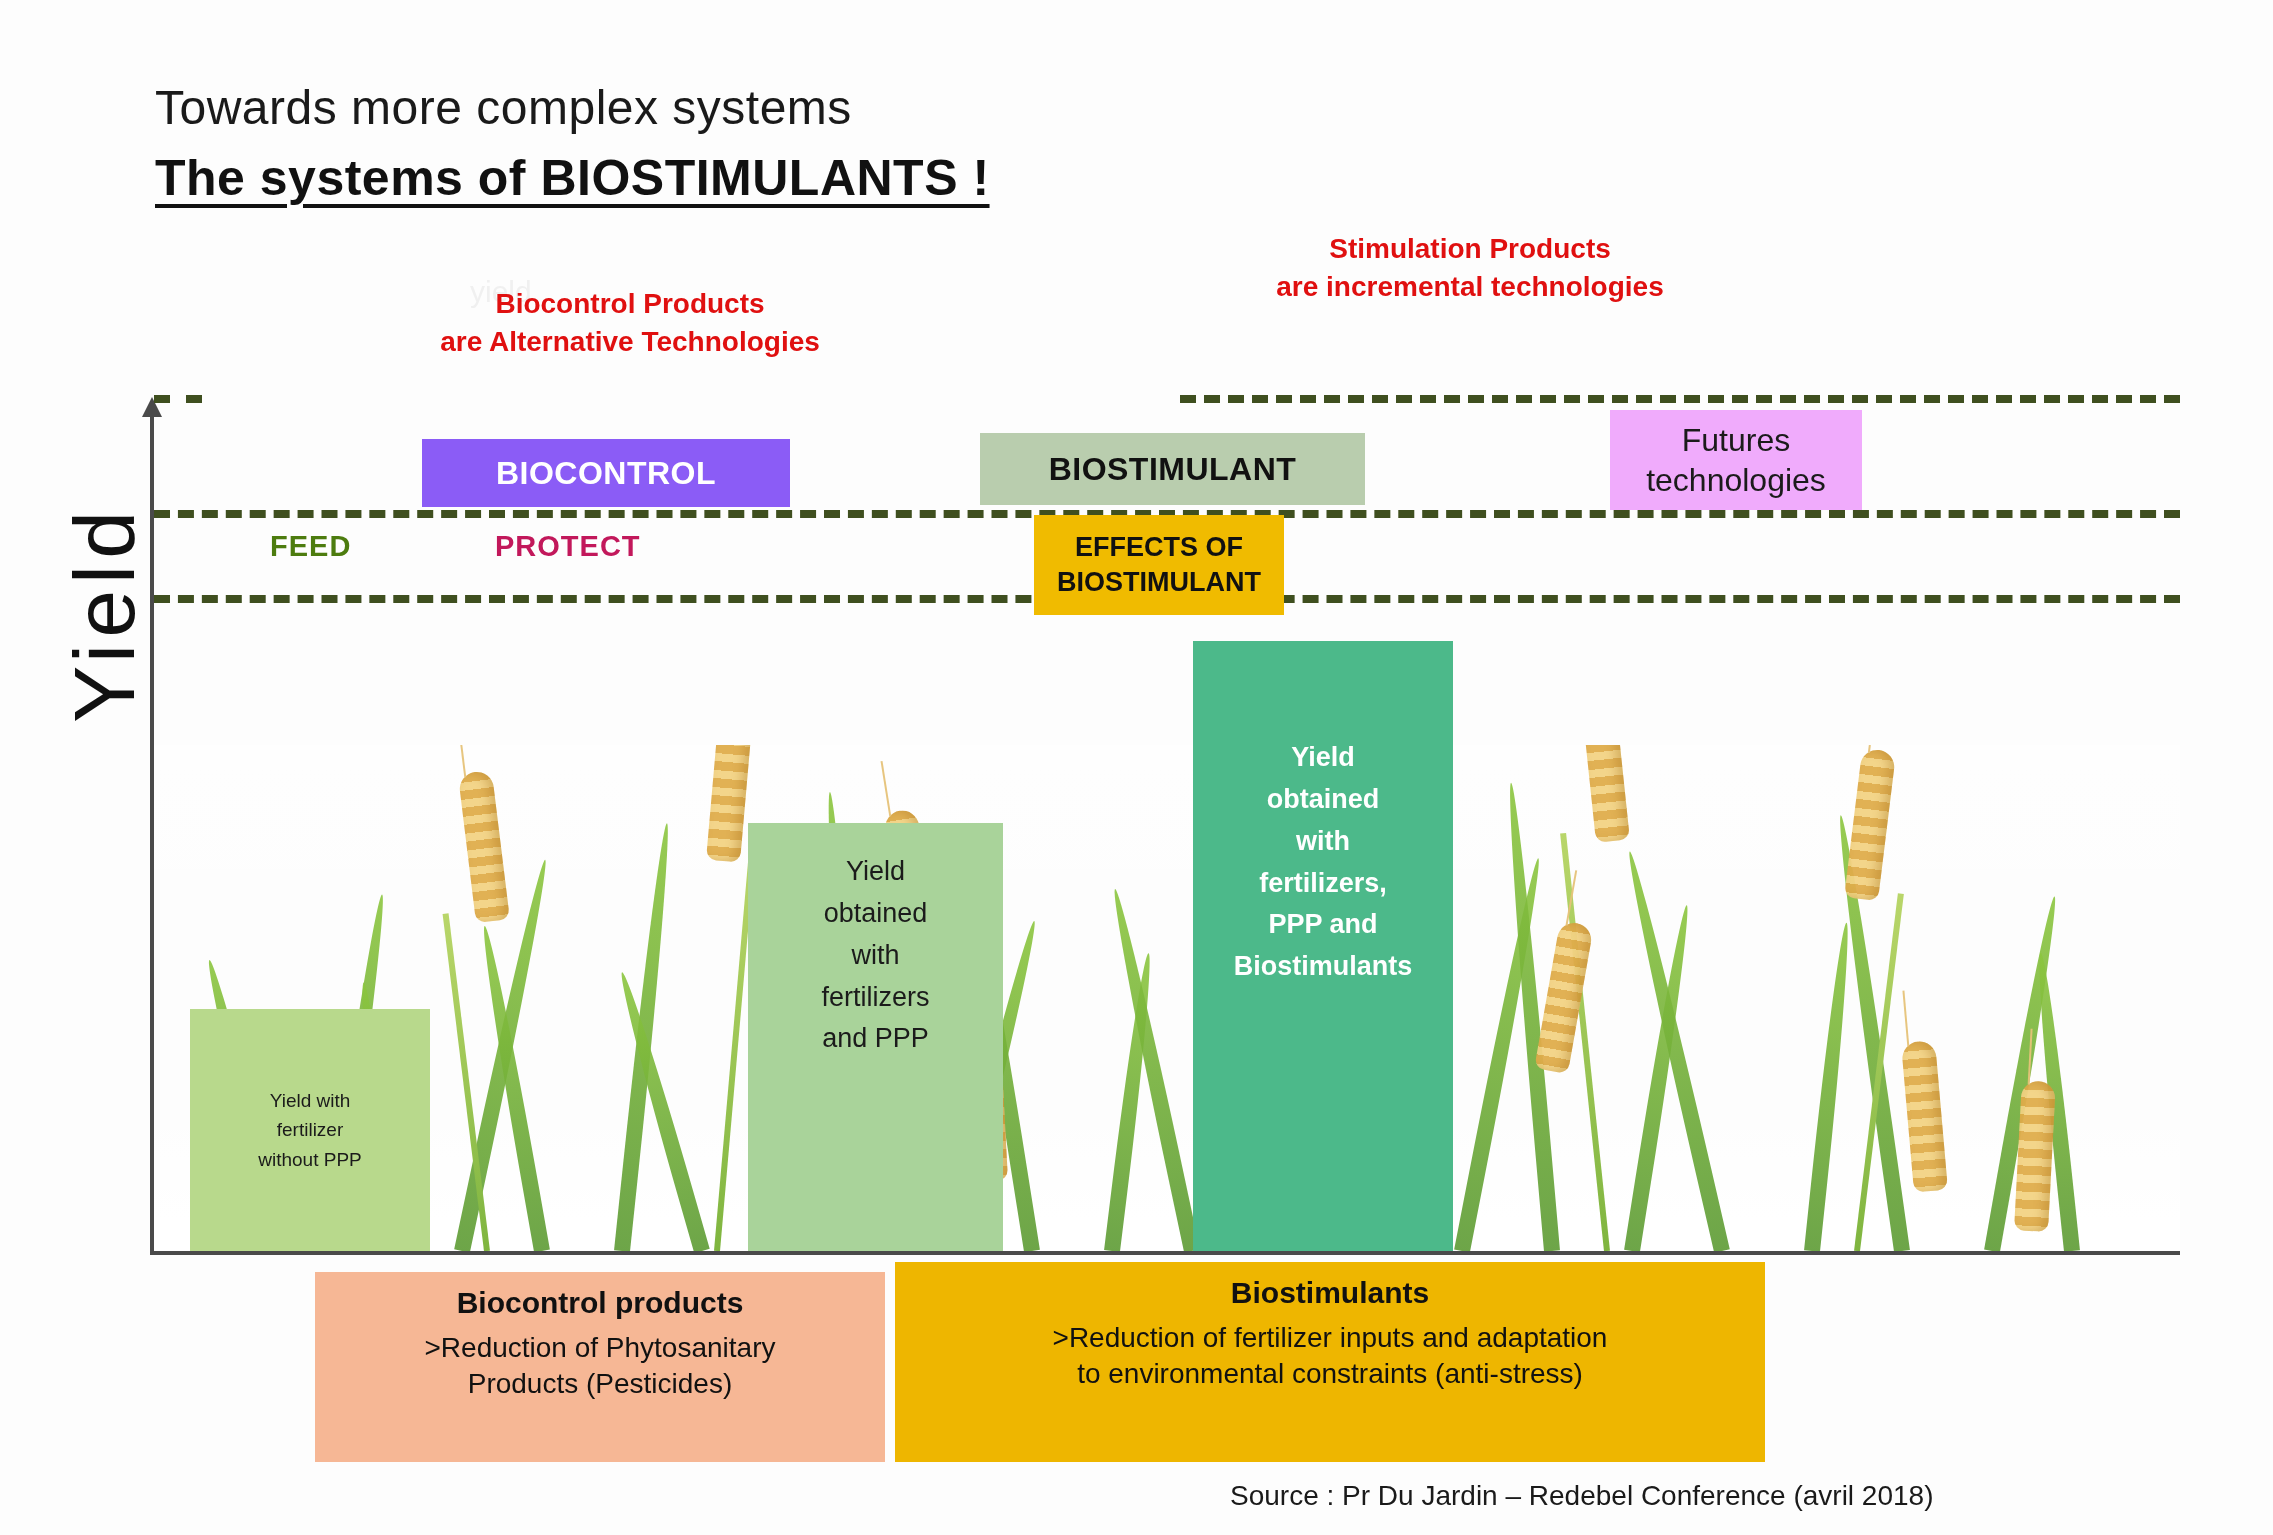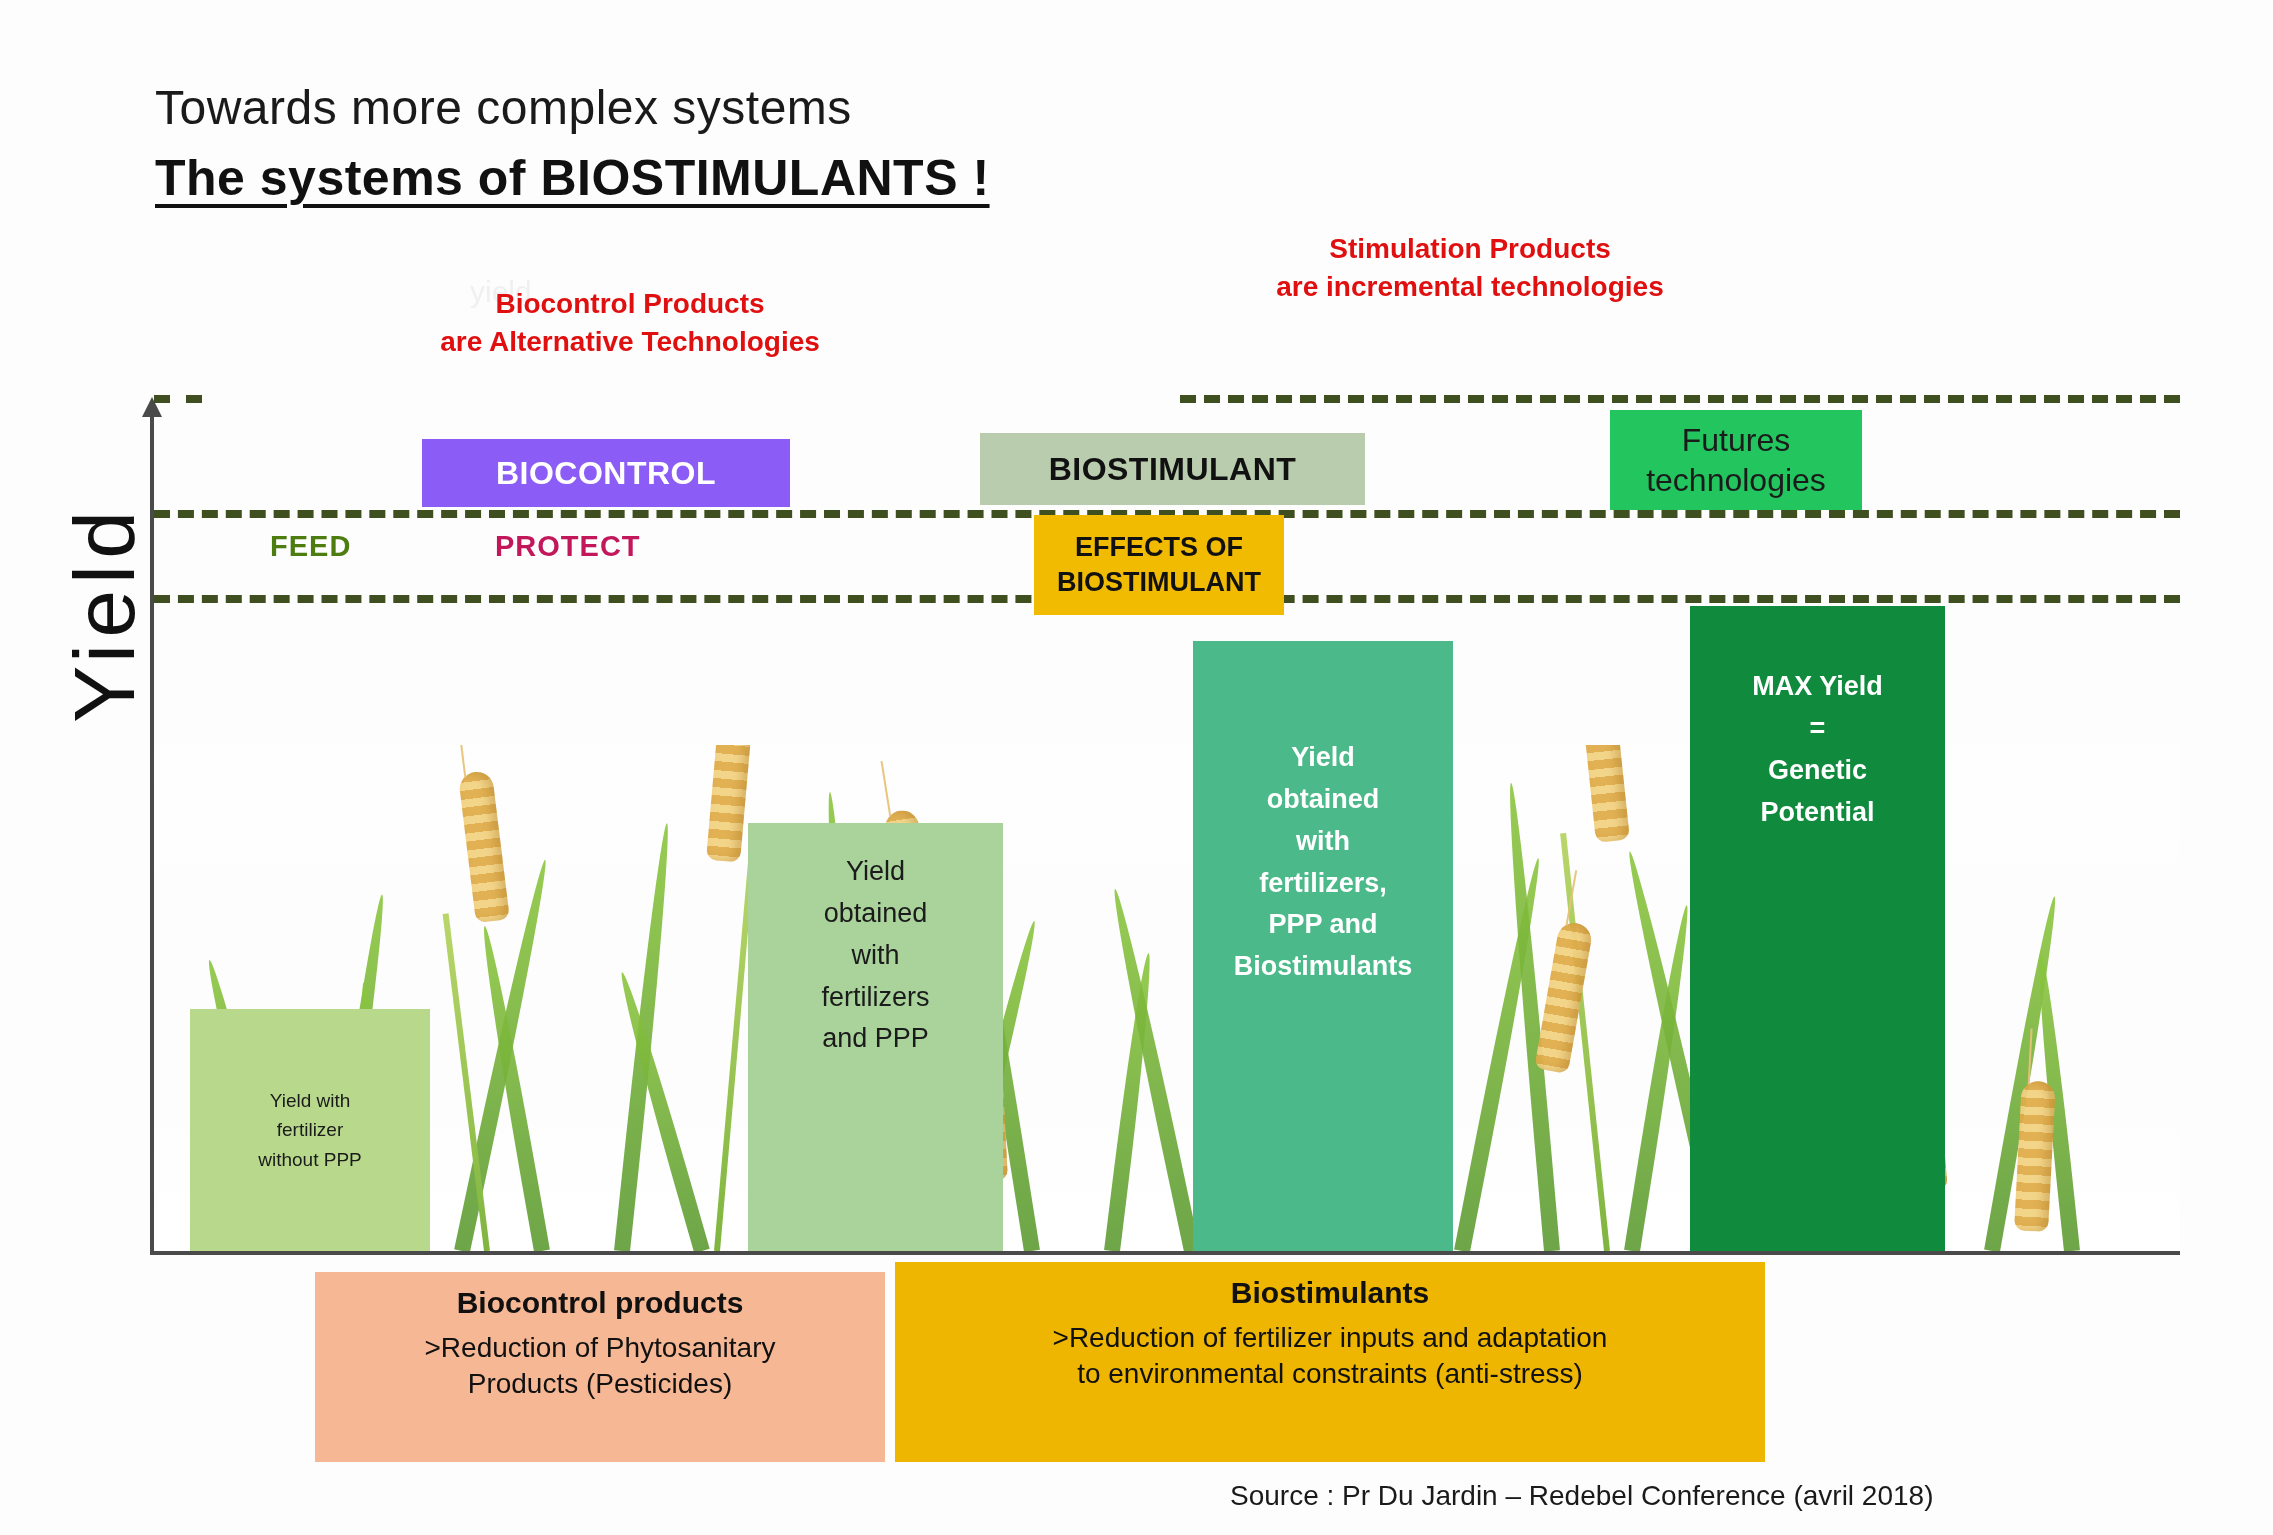--- a/index.html
+++ b/index.html
@@ -192,21 +192,21 @@
   .biostimulant-box {
     left: 830px; top: 18px; width: 385px; height: 72px;
     background: #b9cdae; color: #111111; font-size: 32px; letter-spacing: 0.5px;
   }
   .effects-box {
     left: 884px; top: 100px; width: 250px; height: 100px;
     background: #f0bb00; color: #111111; font-size: 27px; line-height: 1.3;
   }
   .futures-box {
     left: 1460px; top: -5px; width: 252px; height: 100px;
-    background: #22c55e; color: #1b1b1b; font-size: 32px; font-weight: normal; line-height: 1.25;
+    background: #f0abfc; color: #1b1b1b; font-size: 32px; font-weight: normal; line-height: 1.25;
   }
 
   
   .ann {
     position: absolute;
     color: #e01010;
     font-weight: bold;
     font-size: 28px;
     text-align: center;
     line-height: 1.35;
@@ -369,28 +369,20 @@
       <div>
         <div>Yield</div>
         <div>obtained</div>
         <div>with</div>
         <div>fertilizers,</div>
         <div>PPP and</div>
         <div>Biostimulants</div>
       </div>
     </div>
 
-    <div class="bar bar-5">
-      <div>
-        <div>MAX Yield</div>
-        <div>=</div>
-        <div>Genetic</div>
-        <div>Potential</div>
-      </div>
-    </div>
 
   </div>
 
   <div class="legend legend-left">
     <div class="legend-title">Biocontrol products</div>
     <div class="legend-sub">&gt;Reduction of Phytosanitary</div>
     <div class="legend-sub">Products (Pesticides)</div>
   </div>
 
   <div class="legend legend-right">

